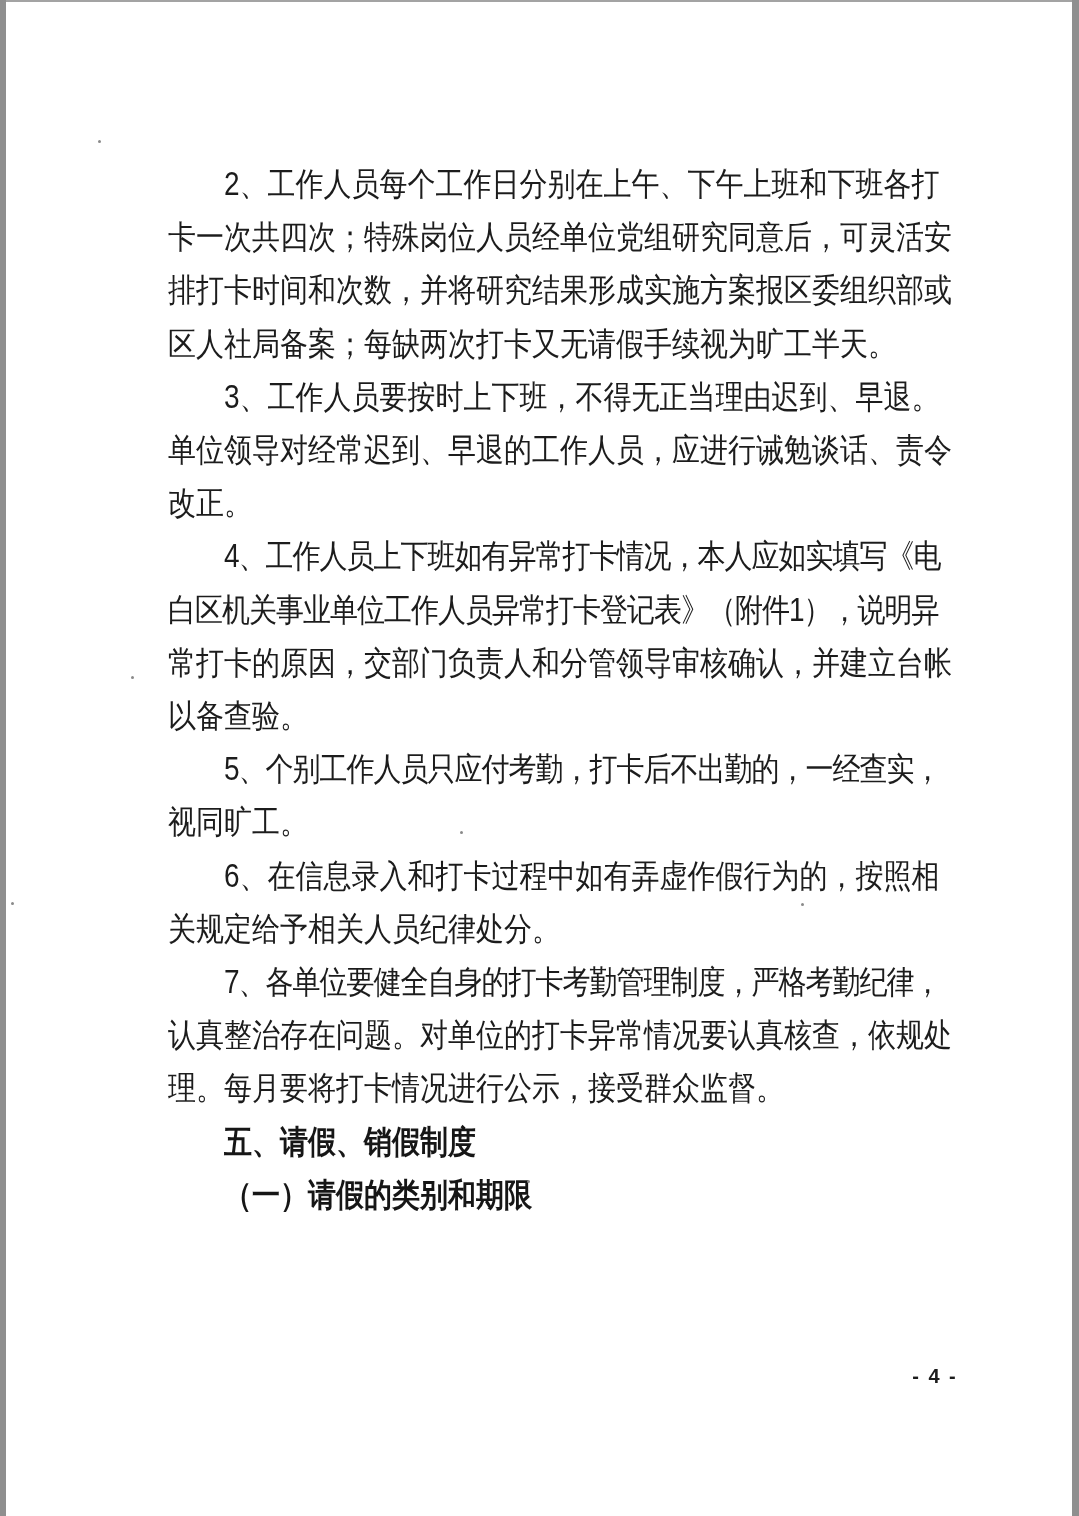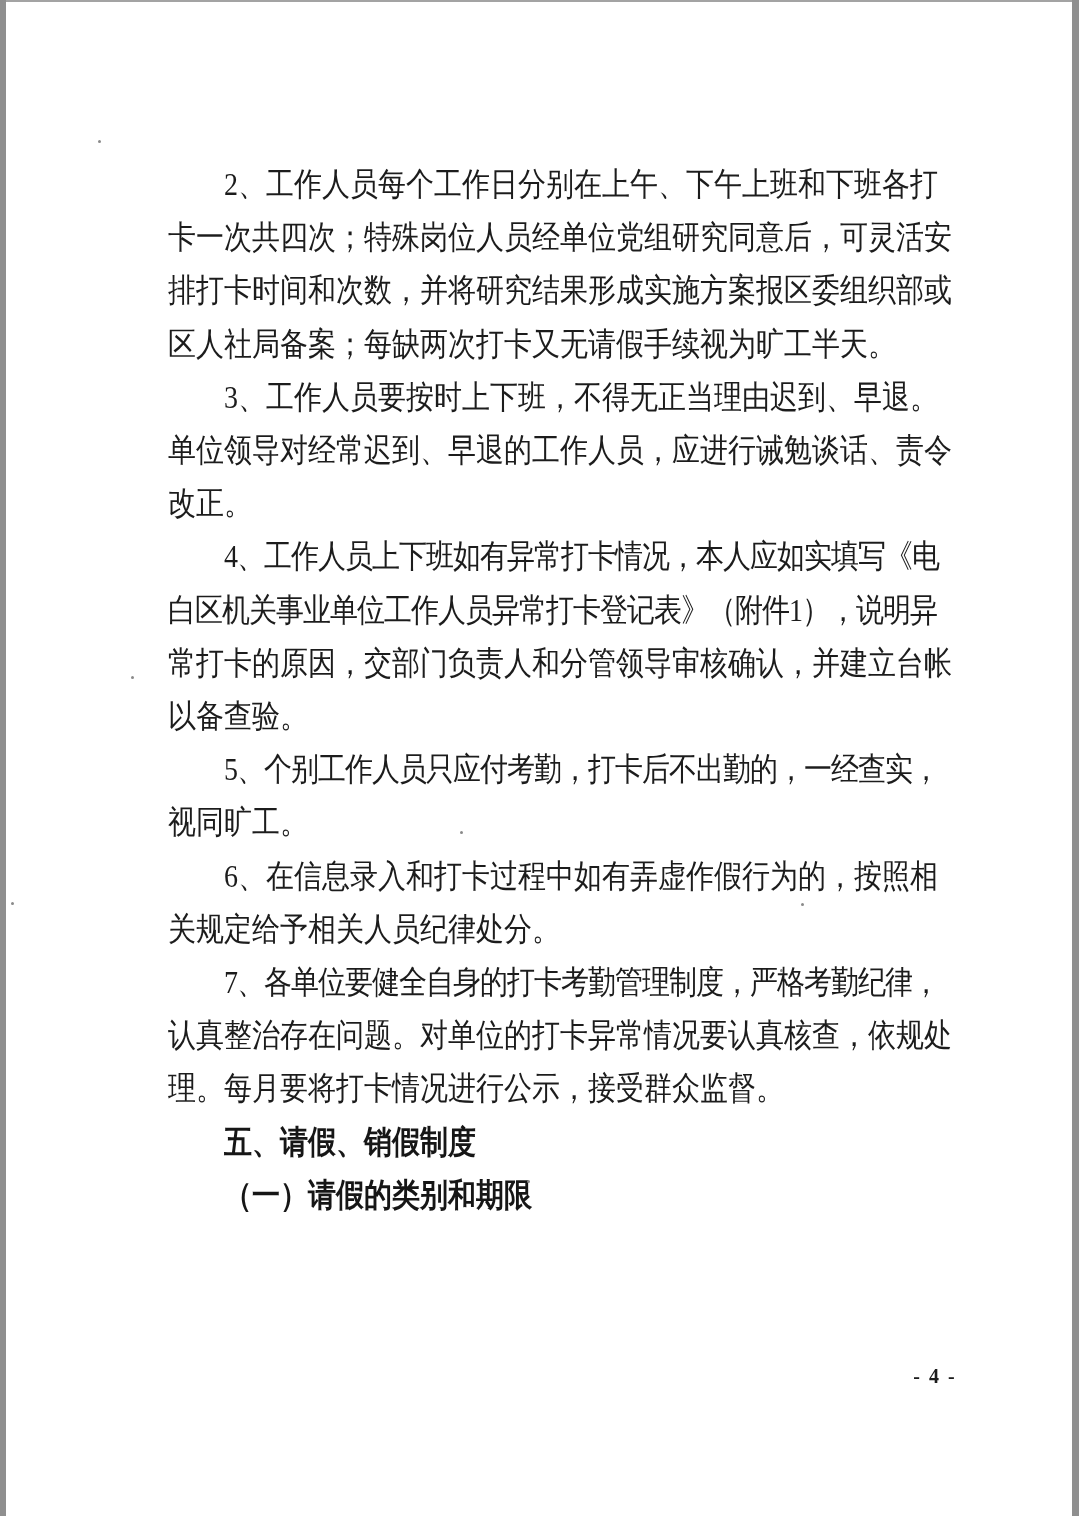--- a/index.html
+++ b/index.html
@@ -1,21 +1,21 @@
 <!DOCTYPE html>
 <html><head>
 <meta charset="utf-8">
 <style>
   html,body { margin:0; padding:0; background:#ffffff; }
   .page {
     position:relative;
     width:1079px; height:1516px;
     background:#ffffff;
     overflow:hidden;
-    font-family:Liberation Serif, serif;
+    font-family:Liberation Sans, sans-serif;
   }
   
   .edge { position:absolute; background:#8f8f8f; }
   .edge-left  { left:0; top:0; width:6px; height:1516px; }
   .edge-right { left:1072px; top:0; width:7px; height:1516px; }
   .edge-top   { left:0; top:0; width:1079px; height:2px; background:#a3a3a3; }
 
   
   .tline {
     position:absolute;

